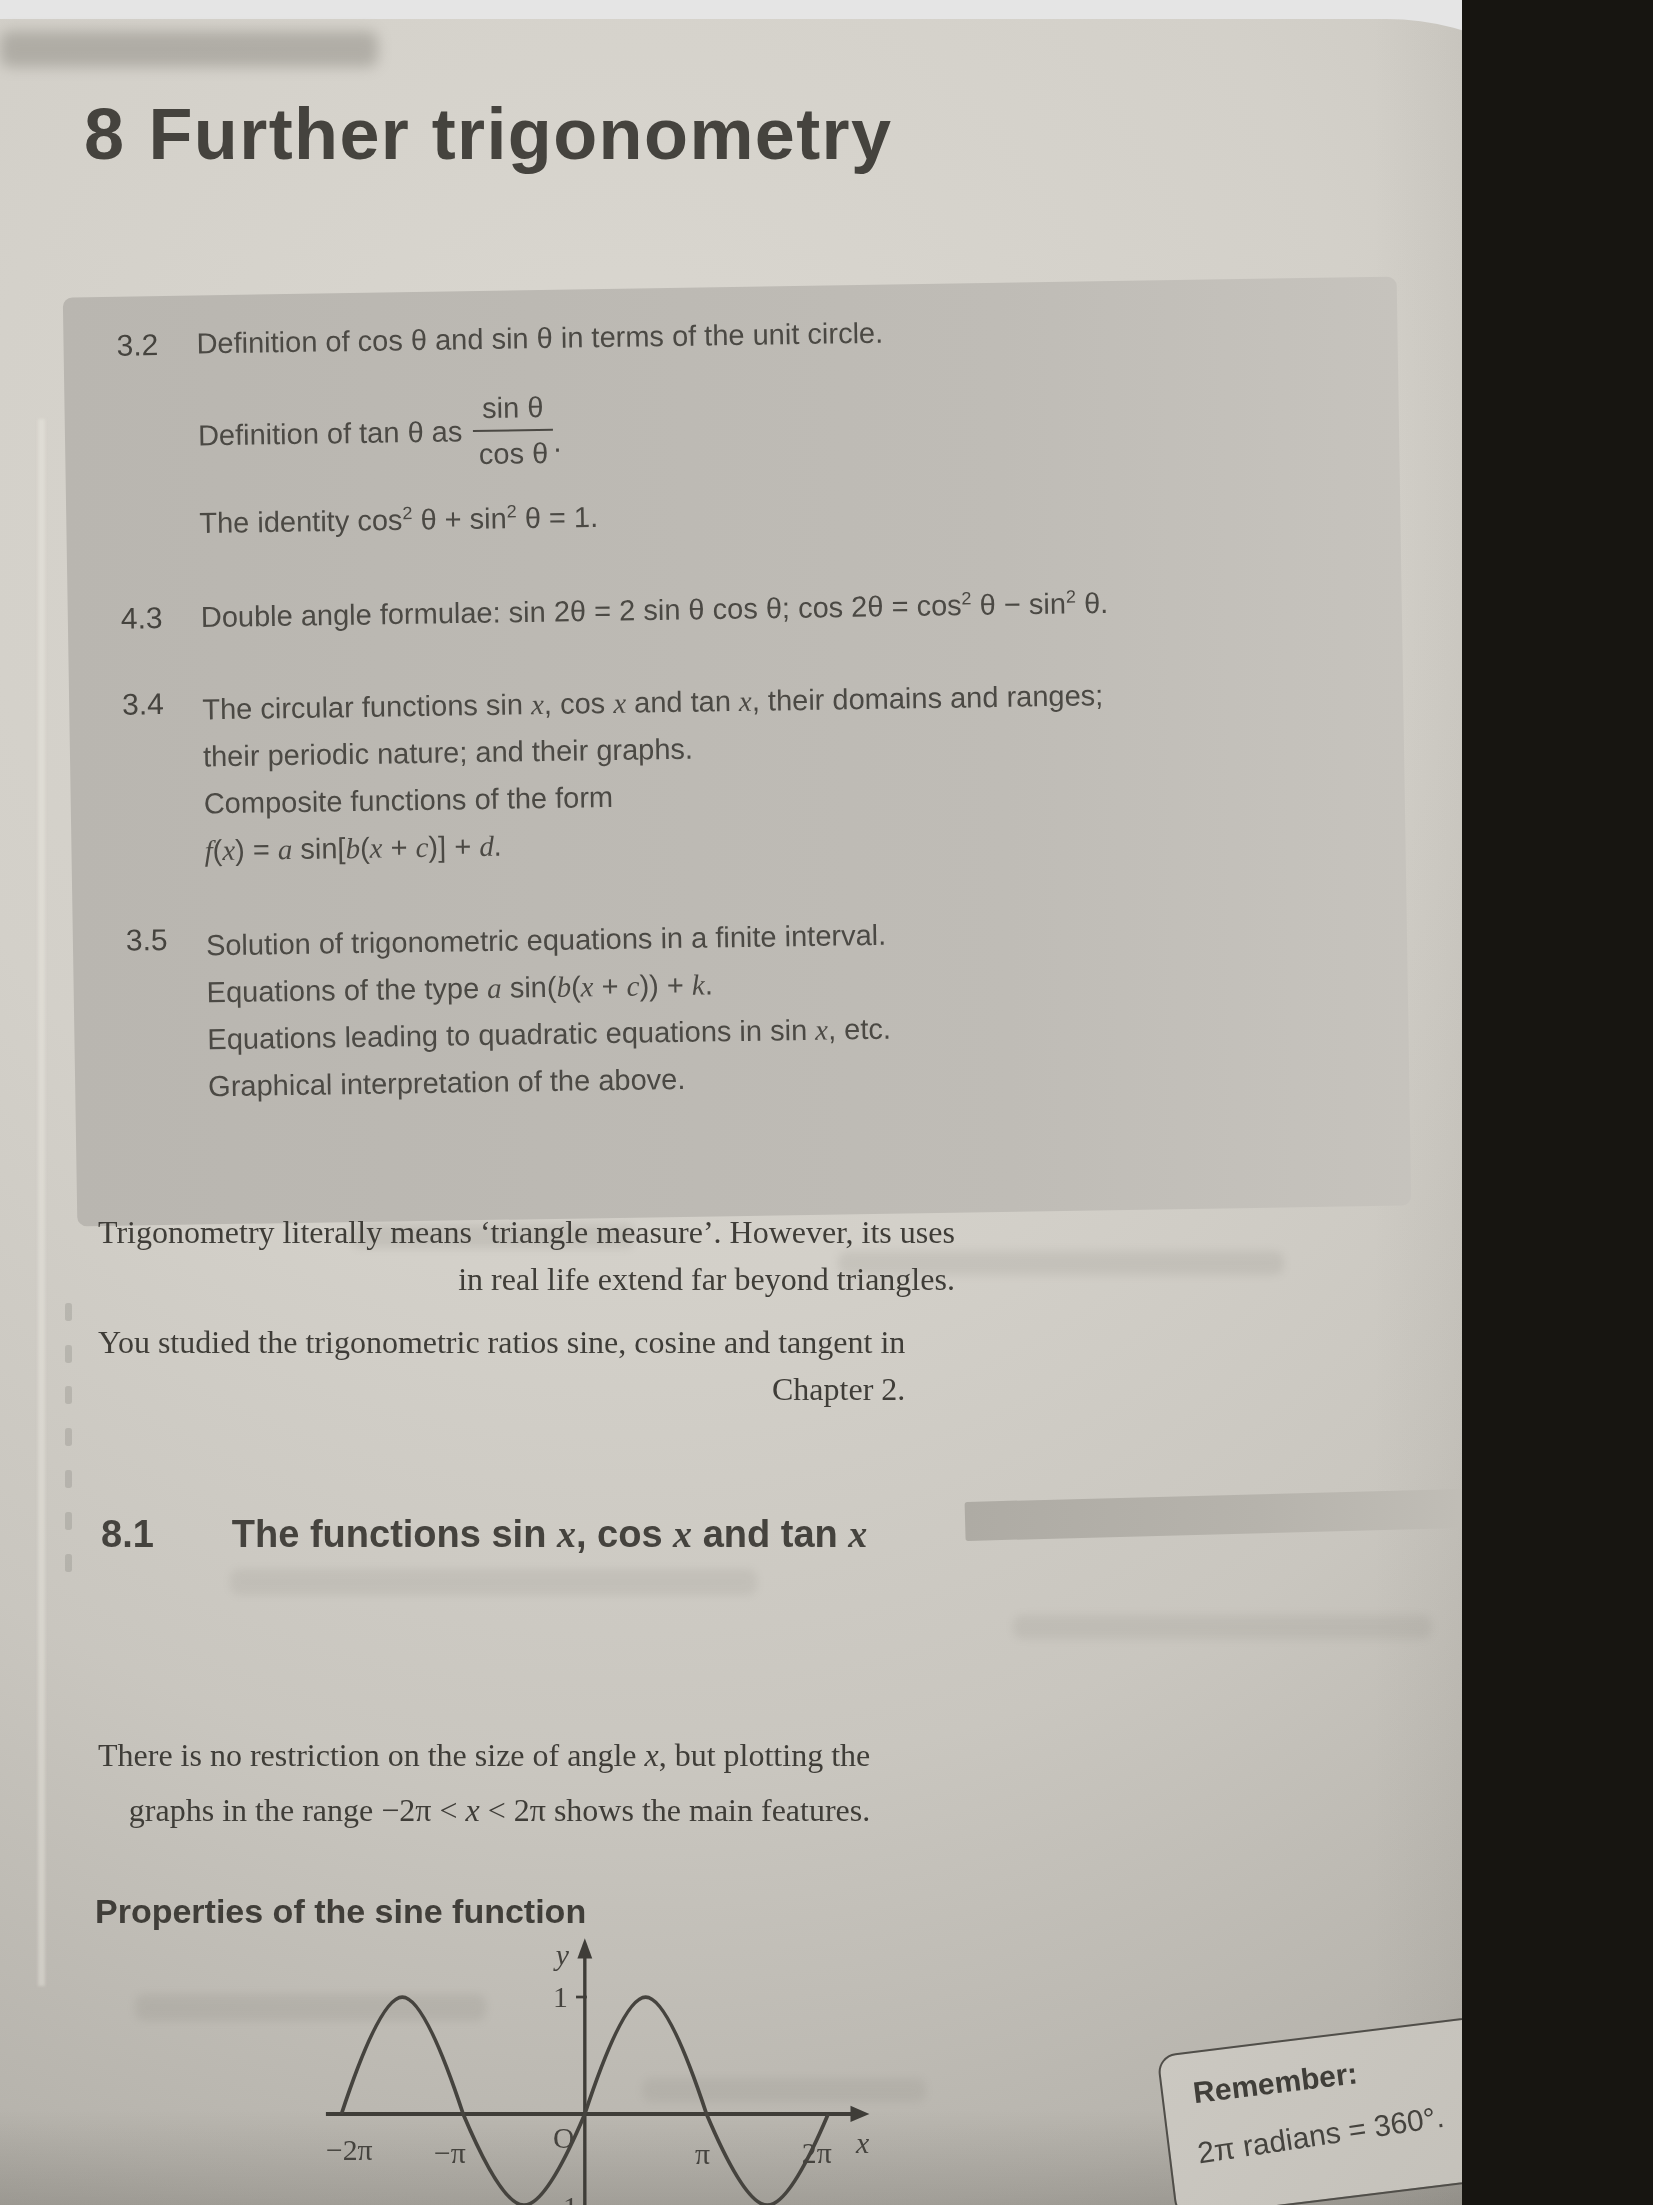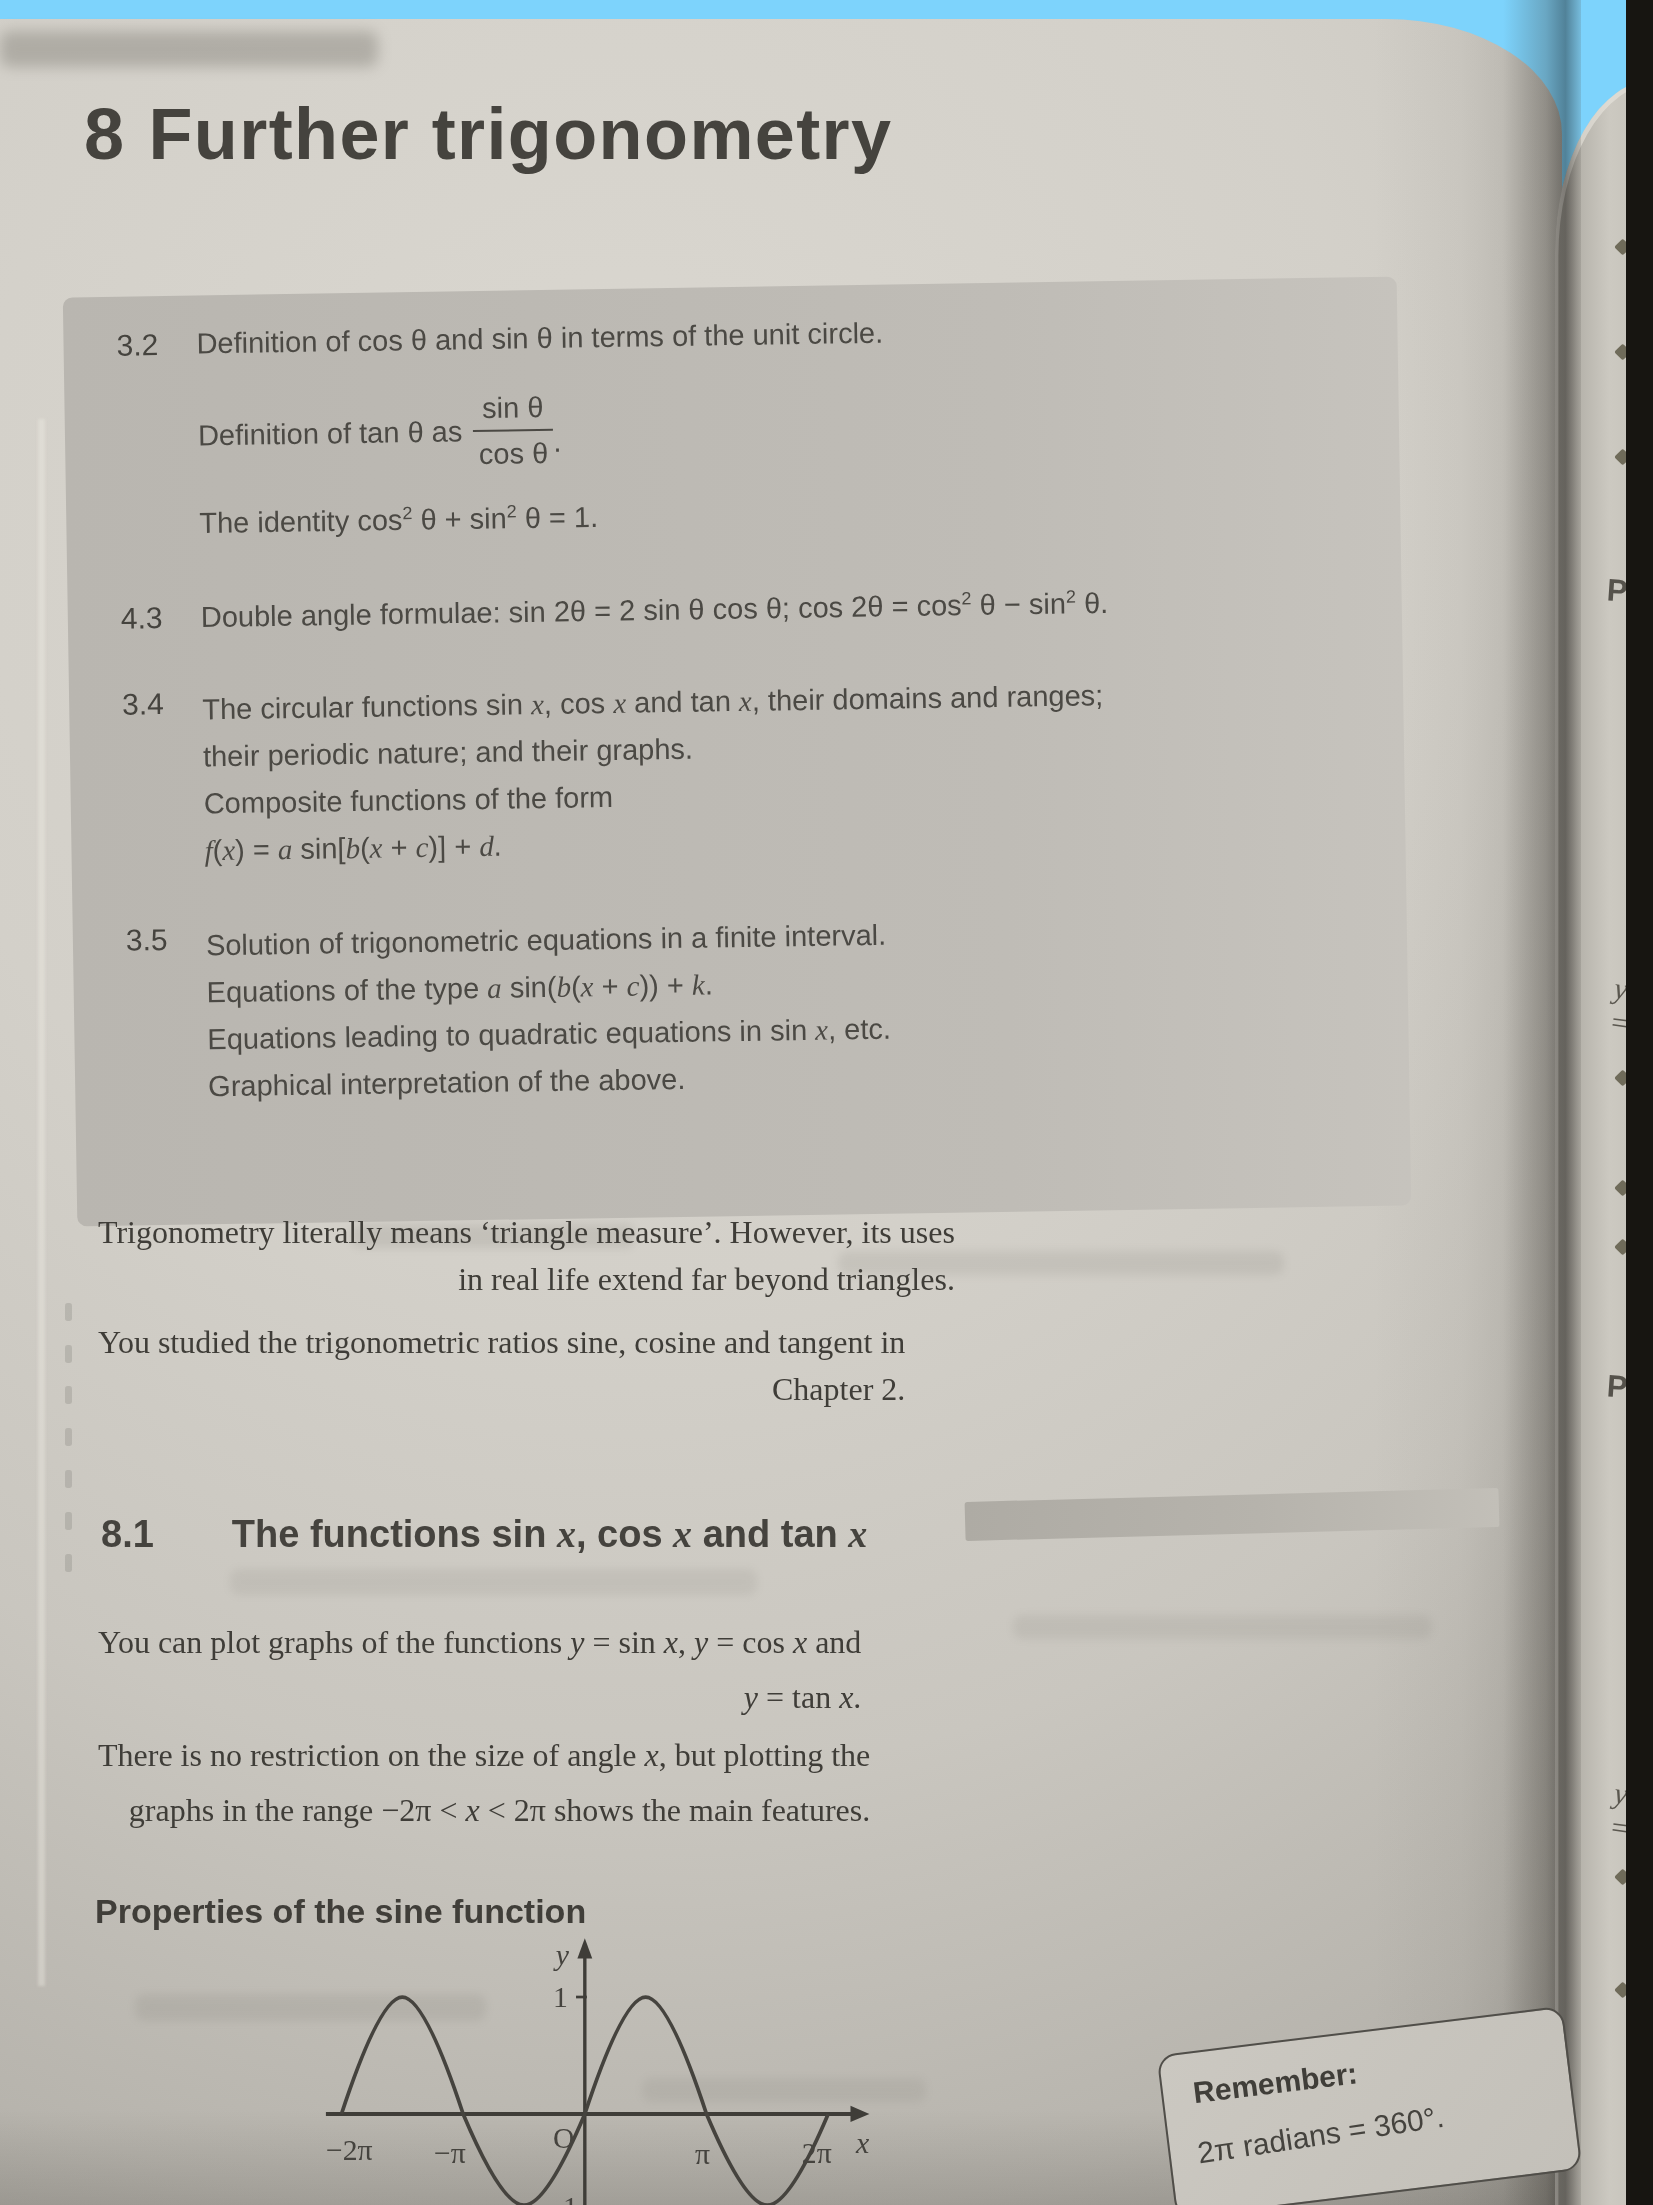--- a/index.html
+++ b/index.html
@@ -1,16 +1,16 @@
 <!DOCTYPE html>
 <html style="font-size:10.8px"><head>
 <meta charset="utf-8">
 <style>
   html,body{margin:0;padding:0;background:#171511;}
-  .canvas{position:relative;width:1626px;height:2205px;background:#7dd3fc;overflow:hidden;
+  .canvas{position:relative;width:1462px;height:2205px;background:#e5e5e5;overflow:hidden;
           font-family:"Liberation Sans",sans-serif;color:#44423d;}
   
   .page{position:absolute;left:0;top:19px;width:1562px;height:2186px;
         background:
           linear-gradient(270deg, rgba(70,67,60,.22) 0px, rgba(70,67,60,.05) 101px, rgba(0,0,0,0) 189px),
           linear-gradient(0deg, rgba(60,57,50,.18) 0px, rgba(0,0,0,0) 95px),
           radial-gradient(120% 90% at 40% 22%, #dad7d0 0%, #d3d0c9 40%, #c9c6bf 65%, #b7b4ad 88%, #a7a49d 100%);
         border-top-right-radius:176px 115px;}
   .left-strip{position:absolute;left:38px;top:419px;width:6.8px;height:1567px;
         background:rgba(238,236,229,.38);filter:blur(1.4px);}
@@ -143,24 +143,20 @@
   <div class="para" style="top:1319px">
     <div>You studied the trigonometric ratios sine, cosine and tangent in</div>
     <div>Chapter 2.</div>
   </div>
 
   <div class="sec-bar"></div>
   <div class="sec">
     <span>8.1</span><span class="st">The functions sin <i>x</i>, cos <i>x</i> and tan <i>x</i></span>
   </div>
 
-  <div class="para para2" style="top:1615px">
-    <div>You can plot graphs of the functions <i>y</i> = sin <i>x</i>, <i>y</i> = cos <i>x</i> and</div>
-    <div><i>y</i> = tan <i>x</i>.</div>
-  </div>
   <div class="para para2" style="top:1728px">
     <div>There is no restriction on the size of angle <i>x</i>, but plotting the</div>
     <div>graphs in the range −2π &lt; <i>x</i> &lt; 2π shows the main features.</div>
   </div>
 
   <div class="subhead">Properties of the sine function</div>
 
   <svg class="graph" width="676" height="276" viewBox="0 0 1000 408">
     <line x1="62" y1="272" x2="840" y2="272" stroke="#3f3d38" stroke-width="6"></line>
     <polygon points="838,260 866,272 838,284" fill="#3f3d38"></polygon>

